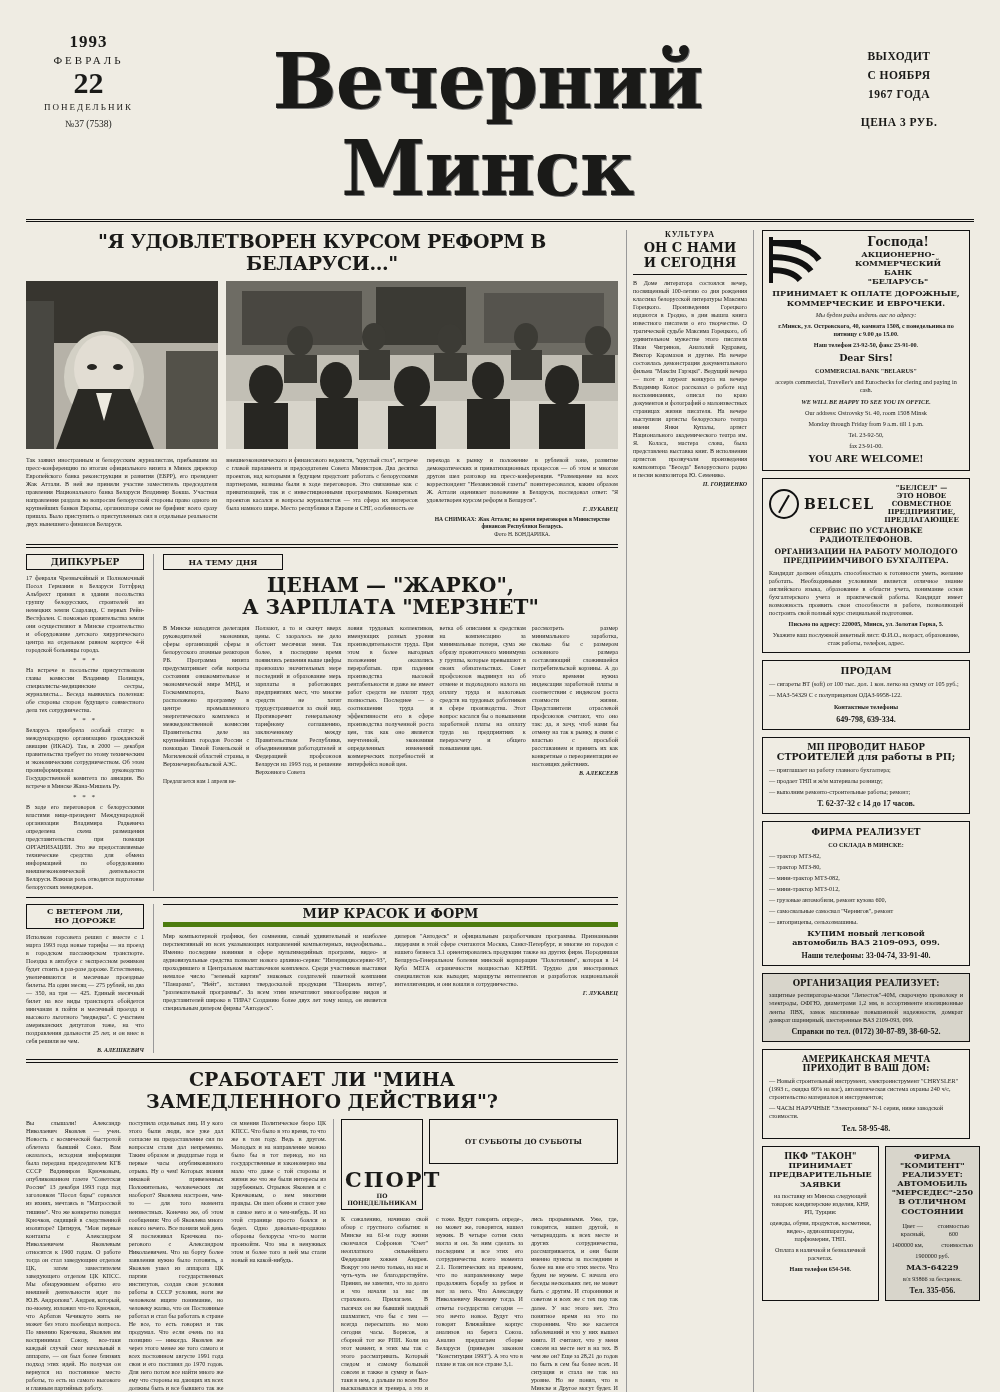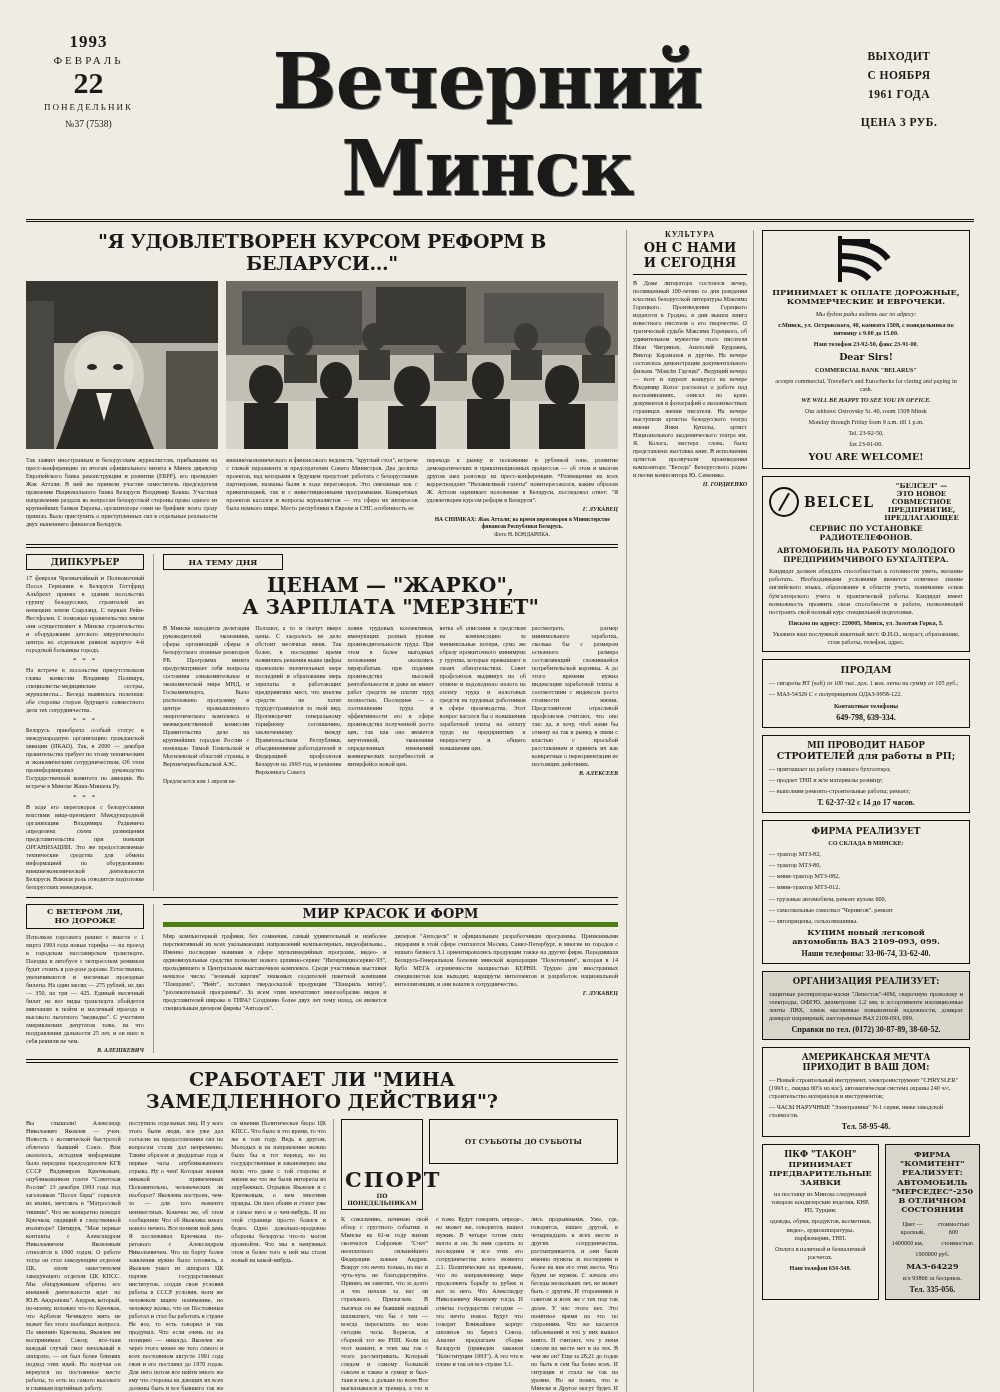--- a/index.html
+++ b/index.html
@@ -149,21 +149,21 @@
       <div class="year">1993</div>
       <div class="month">ФЕВРАЛЬ</div>
       <div class="day">22</div>
       <div class="wd">ПОНЕДЕЛЬНИК</div>
       <div class="num">№37 (7538)</div>
     </div>
     <div class="mh-title">Вечерний Минск</div>
     <div class="mh-right">
       <div>ВЫХОДИТ</div>
       <div>С НОЯБРЯ</div>
-      <div>1961 ГОДА</div>
+      <div>1967 ГОДА</div>
       <div class="price">ЦЕНА 3 РУБ.</div>
     </div>
   </div>
 
   <div class="main">
 
     <div class="left-zone">
 
       <div class="lead-hl">"Я УДОВЛЕТВОРЕН КУРСОМ РЕФОРМ В БЕЛАРУСИ..."</div>
 
@@ -418,20 +418,27 @@
       <div class="ad">
         <div style="display:flex;gap:8px;align-items:center;justify-content:flex-start;">
           <div class="waves">
             <svg width="56" height="46" viewBox="0 0 56 46">
               <path d="M2 6 h30 a14 14 0 0 1 0 0 M2 6 C30 6 44 14 50 23" stroke="#111" stroke-width="6" fill="none"></path>
               <path d="M2 20 C24 20 36 26 42 34" stroke="#111" stroke-width="6" fill="none"></path>
               <path d="M2 33 C16 33 26 37 31 43" stroke="#111" stroke-width="6" fill="none"></path>
               <rect x="0" y="0" width="4" height="46" fill="#111"></rect>
             </svg>
           </div>
+          <div style="flex:1;text-align:center;">
+            <div class="t" style="font-size:12px;">Господа!</div>
+            <div class="t" style="font-size:8px;">АКЦИОНЕРНО-</div>
+            <div class="t" style="font-size:8px;">КОММЕРЧЕСКИЙ</div>
+            <div class="t" style="font-size:8px;">БАНК</div>
+            <div class="t" style="font-size:8px;">"БЕЛАРУСЬ"</div>
+          </div>
         </div>
         <div class="t" style="font-size:8.2px;margin-top:3px;">ПРИНИМАЕТ К ОПЛАТЕ ДОРОЖНЫЕ, КОММЕРЧЕСКИЕ И ЕВРОЧЕКИ.</div>
         <div class="s i">Мы будем рады видеть вас по адресу:</div>
         <div class="s b">г.Минск, ул. Островского, 40, комната 1508, с понедельника по пятницу с 9.00 до 15.00.</div>
         <div class="s b">Наш телефон 23-92-50, факс 23-91-00.</div>
         <div class="t" style="margin-top:4px;">Dear Sirs!</div>
         <div class="s b">COMMERCIAL BANK "BELARUS"</div>
         <div class="s">accepts commercial, Traveller's and Eurochecks for clering and paying in cash.</div>
         <div class="s b i">WE WILL BE HAPPY TO SEE YOU IN OFFICE.</div>
         <div class="s">Our address: Ostrovsky St. 40, room 1508 Minsk</div>
@@ -449,21 +456,21 @@
           </div>
           <div style="flex:1;text-align:center;">
             <div class="t" style="font-size:7px;">"БЕЛСЕЛ" —</div>
             <div class="t" style="font-size:7px;">ЭТО НОВОЕ</div>
             <div class="t" style="font-size:7px;">СОВМЕСТНОЕ</div>
             <div class="t" style="font-size:7px;">ПРЕДПРИЯТИЕ,</div>
             <div class="t" style="font-size:7px;">ПРЕДЛАГАЮЩЕЕ</div>
           </div>
         </div>
         <div class="t" style="font-size:7.6px;margin-top:3px;">СЕРВИС ПО УСТАНОВКЕ РАДИОТЕЛЕФОНОВ.</div>
-        <div class="t" style="font-size:7.6px;margin-top:4px;">АВТОМОБИЛЬ НА РАБОТУ МОЛОДОГО</div>
+        <div class="t" style="font-size:7.6px;margin-top:4px;">ОРГАНИЗАЦИИ НА РАБОТУ МОЛОДОГО</div>
         <div class="t" style="font-size:7.6px;">ПРЕДПРИИМЧИВОГО БУХГАЛТЕРА.</div>
         <div class="s" style="text-align:justify;">Кандидат должен обладать способностью к готовности уметь, желание работать. Необходимыми условиями является отличное знание английского языка, образование в области учета, понимание основ бухгалтерского учета и практической работы. Кандидат имеет возможность проявить свои способности в работе, позволяющей построить свой полный курс специальной подготовки.</div>
         <div class="s b">Письмо по адресу: 220005, Минск, ул. Золотая Горка, 5.</div>
         <div class="s">Укажите ваш послужной анкетный лист: Ф.И.О., возраст, образование, стаж работы, телефон, адрес.</div>
       </div>
 
       <div style="display:flex;gap:6px;">
         <div class="ad" style="flex:1;">
           <div class="t">ПРОДАМ</div>
           <div class="s" style="text-align:left;">— сигареты ВТ (soft) от 100 тыс. дол. 1 кон. легко на сумму от 105 руб.;</div>
@@ -490,21 +497,21 @@
           <div class="s">— трактор МТЗ-82,</div>
           <div class="s">— трактор МТЗ-80,</div>
           <div class="s">— мини-трактор МТЗ-082,</div>
           <div class="s">— мини-трактор МТЗ-012,</div>
           <div class="s">— грузовые автомобили, ремонт кузова 600,</div>
           <div class="s">— самосвальные самосвал "Чернигов", ремонт</div>
           <div class="s">— автоприцепы, сельхозмашины.</div>
         </div>
         <div class="t" style="font-size:8px;margin-top:3px;">КУПИМ новый легковой</div>
         <div class="t" style="font-size:8px;">автомобиль ВАЗ 2109-093, 099.</div>
-        <div class="phone">Наши телефоны: 33-06-74, 33-62-40.</div>
+        <div class="phone">Наши телефоны: 33-04-74, 33-91-40.</div>
       </div>
 
       <div class="ad ad-grey">
         <div class="t" style="font-size:8.5px;">ОРГАНИЗАЦИЯ РЕАЛИЗУЕТ:</div>
         <div class="s" style="text-align:justify;">защитные респираторы-маски "Лепесток"-40М, сварочную проволоку и электроды, ОФГЮ, диаметрами 1,2 мм, в ассортименте изоляционные ленты ПВХ, замок маслянные повышенной надежности, домкрат домкрат шарнирный, шестеренные ВАЗ 2109-093, 099.</div>
         <div class="phone">Справки по тел. (0172) 30-87-89, 38-60-52.</div>
       </div>
 
       <div class="ad">
         <div class="t" style="font-size:8.5px;">АМЕРИКАНСКАЯ МЕЧТА</div>

